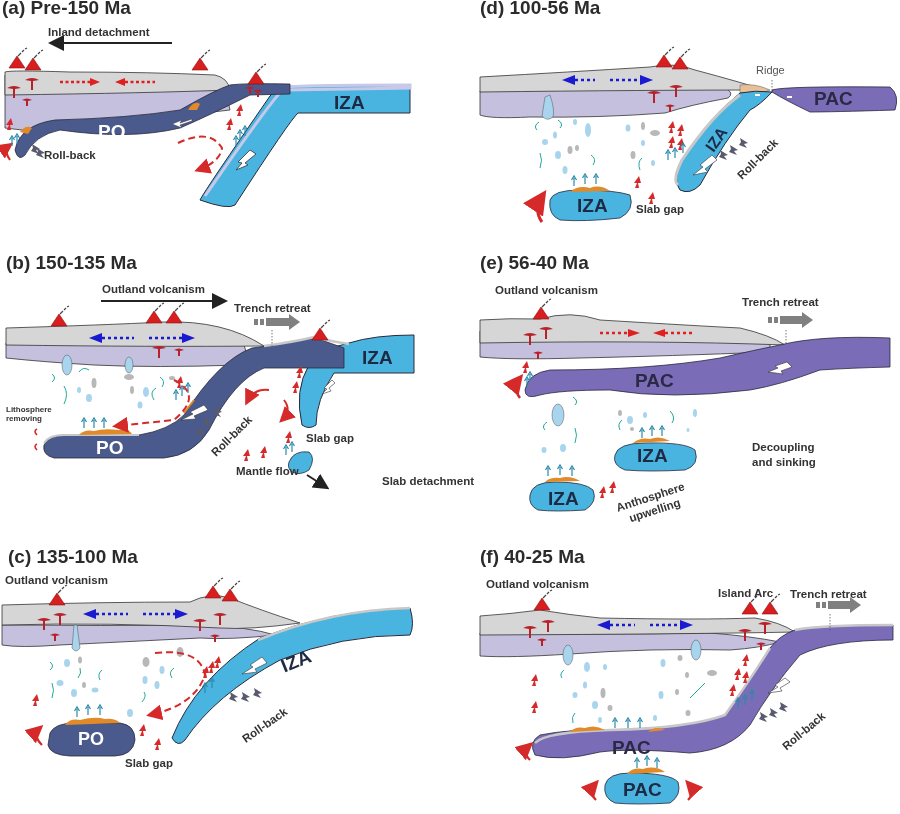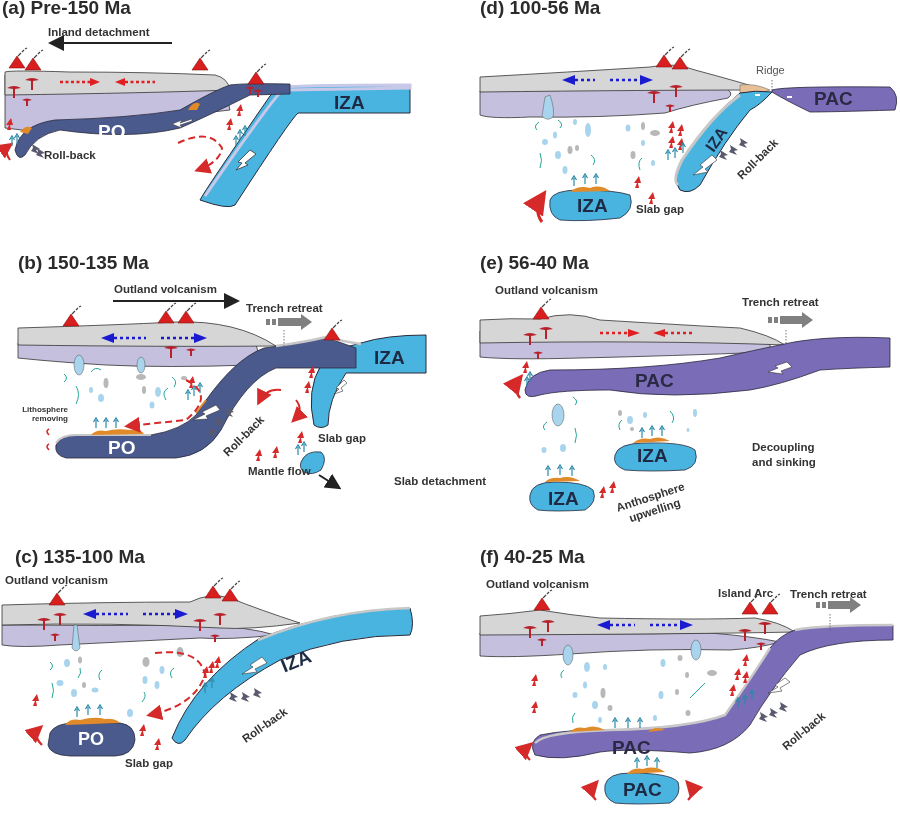--- a/index.html
+++ b/index.html
@@ -1,21 +1,21 @@
 <!DOCTYPE html>
 <html><head>
 <meta charset="utf-8">
 <style>
   html,body{margin:0;padding:0;background:#ffffff;}
   body{width:900px;height:814px;position:relative;overflow:hidden;font-family:"Liberation Sans",sans-serif;}
   .panel{position:absolute;width:450px;}
   .panel svg{position:absolute;left:0;top:0;overflow:visible;}
   .ptitle{position:absolute;font-family:"Liberation Sans",sans-serif;font-weight:bold;font-size:19px;color:#2b2b2b;white-space:nowrap;}
   .lbl{position:absolute;font-family:"Liberation Sans",sans-serif;font-weight:bold;font-size:11.5px;color:#333;white-space:nowrap;}
-  .lbl.small{font-size:8px;line-height:9px;text-align:right;}
+  .lbl.small{font-size:8px;line-height:9px;text-align:left;}
   .lbl.thin{font-weight:normal;color:#555;font-size:11px;}
   .plate{position:absolute;font-family:"Liberation Sans",sans-serif;font-weight:bold;white-space:nowrap;}
   .rot{transform-origin:left top;}
 </style>
 </head>
 <body>
 
 <svg width="0" height="0" style="position:absolute">
   <defs>
     <g id="volcano">
@@ -95,21 +95,21 @@
 
     <path d="M172,43 L52,43" stroke="#222" stroke-width="2" marker-end="url(#ahBlk)"></path>
   </svg>
   <div class="ptitle" style="left:2px;top:-3px;">(a) Pre-150 Ma</div>
   <div class="lbl" style="left:48px;top:26px;">Inland detachment</div>
   <div class="lbl" style="left:44px;top:149px;">Roll-back</div>
   <div class="plate" style="left:98px;top:121px;font-size:19px;color:#fff;">PO</div>
   <div class="plate" style="left:334px;top:92px;font-size:19px;color:#1e2a44;">IZA</div>
 </div>
 
-<div class="panel" style="left:16px;top:240px;height:280px;">
+<div class="panel" style="left:4px;top:240px;height:280px;">
   <svg width="450" height="280">
 
     <path d="M345,103 Q370,95 410,95 L410,133 L330,133 Q312,160 312,185 Q305,190 298,185 Q290,150 305,125 Q320,108 345,103 Z" fill="#4ab4e0" stroke="#2a2a3a" stroke-width="1"></path>
 
     <path d="M2,103 L240,105 Q245,115 235,125 Q150,128 90,125 Q40,122 2,118 Z" fill="#c4c0dd" stroke="#333" stroke-width="0.8"></path>
     <path d="M2,88 Q100,85 160,82 Q220,80 260,106 Q150,107 2,105 Z" fill="#d6d6d6" stroke="#333" stroke-width="0.8"></path>
 
     <path d="M248,108 Q290,103 310,97 Q325,103 340,108 L340,128 L260,128 Q230,140 205,190 Q190,215 160,218 L50,218 Q38,215 40,205 Q45,195 60,195 L135,195 Q165,190 180,175 Q215,120 248,108 Z" fill="#4a5a8c" stroke="#2a2a3a" stroke-width="0.8"></path>
     <path d="M260,106 Q290,102 310,97 Q330,102 345,104" fill="none" stroke="#c8c8c8" stroke-width="2.5"></path>
     <path d="M40,203 Q45,195 60,195 L135,195" fill="none" stroke="#c8c8c8" stroke-width="2"></path>
@@ -242,21 +242,21 @@
       <use href="#redup" x="143" y="198"></use>
       <use href="#redup" x="158" y="212"></use>
     <path d="M42,215 Q32,205 40,198" fill="none" stroke="#d62a2a" stroke-width="2.2" marker-end="url(#ahRed)"></path>
     <use href="#uparrow" x="205" y="153"></use>
       <use href="#uparrow" x="212" y="148"></use>
     <use href="#grayarr" x="230" y="162"></use>
       <use href="#grayarr" x="242" y="162"></use>
       <use href="#grayarr" x="254" y="158"></use>
     <path d="M262,127 L250,135 L253,137 L242,144 L257,142 L255,139 L267,133 Z" fill="#fff" stroke="#333" stroke-width="0.6"></path>
   </svg>
-  <div class="ptitle" style="left:15px;top:16px;">(c) 135-100 Ma</div>
+  <div class="ptitle" style="left:8px;top:16px;">(c) 135-100 Ma</div>
   <div class="lbl" style="left:5px;top:44px;">Outland volcanism</div>
   <div class="lbl rot" style="left:240px;top:205px;transform:rotate(-35deg);">Roll-back</div>
   <div class="lbl" style="left:125px;top:227px;">Slab gap</div>
   <div class="plate" style="left:78px;top:199px;font-size:18px;color:#fff;">PO</div>
   <div class="plate rot" style="left:278px;top:127px;font-size:19px;color:#1e2a44;transform:rotate(-22deg);">IZA</div>
 </div>
 
 <div class="panel" style="left:450px;top:0;height:240px;">
   <svg width="450" height="240">
 

